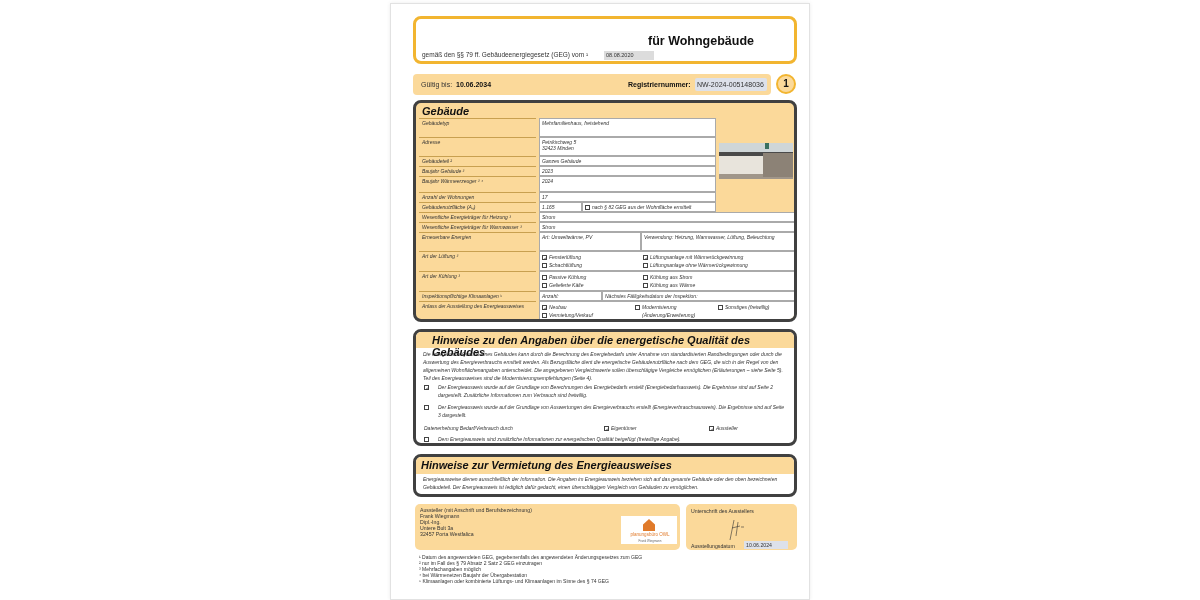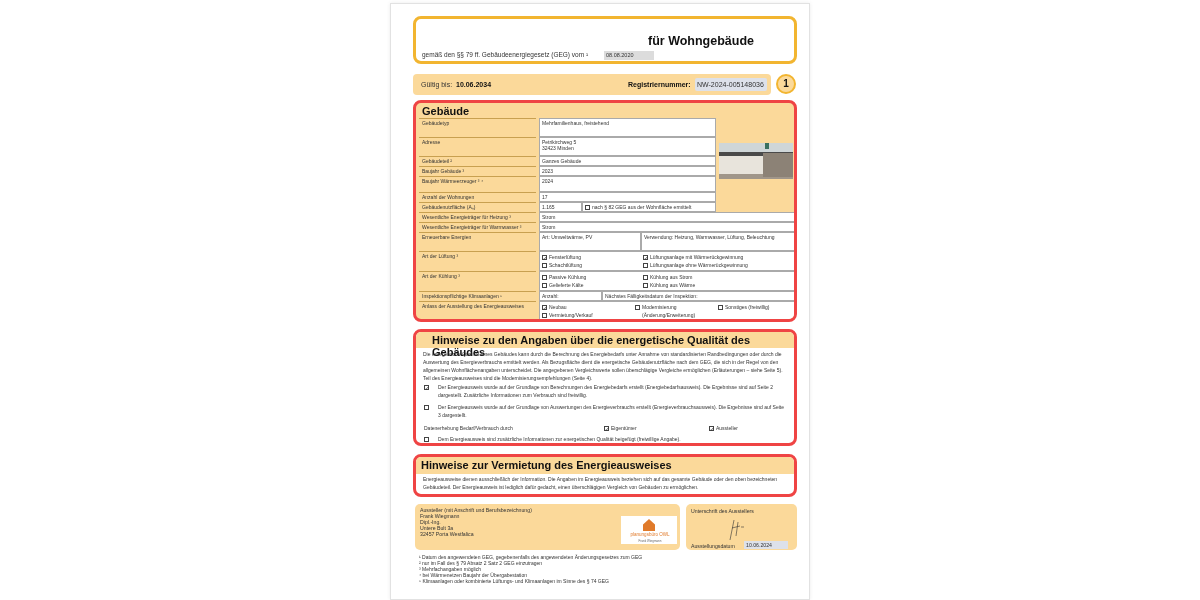--- a/index.html
+++ b/index.html
@@ -10,21 +10,21 @@
   .big-title { position: absolute; left: 6px; top: 3px; font-size: 29px; font-weight: bold; letter-spacing: 0.2px; color: #111; line-height: 30px; }
   .sub-title { position: absolute; left: 232px; top: 15px; font-size: 12.5px; font-weight: bold; color: #111; }
   .geg-line { position: absolute; left: 6px; top: 32px; font-size: 6.5px; color: #333; }
   .geg-date { position: absolute; left: 188px; top: 32px; width: 50px; height: 9px; background: #dcdcdc; font-size: 5.5px; padding-left: 2px; line-height: 9px; color: #333; }
   .valid-bar { position: absolute; left: 22px; top: 70px; width: 358px; height: 21px; background: #fbd99a; border-radius: 4px; }
   .valid-label { position: absolute; left: 8px; top: 7px; font-size: 7px; color: #333; }
   .valid-val { position: absolute; left: 43px; top: 7px; font-size: 7px; font-weight: bold; color: #111; }
   .reg-label { position: absolute; left: 215px; top: 7px; font-size: 7px; font-weight: bold; color: #111; }
   .reg-val { position: absolute; left: 282px; top: 4px; width: 72px; height: 13px; background: #dde1ea; font-size: 7px; line-height: 13px; padding-left: 2px; color: #333; border-radius: 2px; }
   .page-num { position: absolute; left: 385px; top: 70px; width: 20px; height: 20px; border: 2px solid #f2b530; border-radius: 50%; background: #fbd99a; font-size: 10px; font-weight: bold; text-align: center; line-height: 16px; color: #111; }
-  .section { position: absolute; border: 3px solid #ef4444; border-radius: 8px; background: #fbd99a; overflow: hidden; }
+  .section { position: absolute; border: 3px solid #404040; border-radius: 8px; background: #fbd99a; overflow: hidden; font-style: italic; }
   .sec-geb { left: 22px; top: 96px; width: 384px; height: 222px; }
   .sec-head { font-size: 11px; font-weight: bold; color: #111; padding: 2px 6px 1px; height: 16px; }
   .sec-h2 { font-size: 11px; font-weight: bold; color: #111; padding: 2px 5px 0; height: 16px; }
   .lbl { position: absolute; left: 3px; width: 117px; border-top: 1px solid #c8a050; padding: 1px 3px; font-size: 5px; color: #333; }
   .val { position: absolute; background: #fff; border: 1px solid #aaa; font-size: 5px; padding: 1px 2px; color: #333; line-height: 6px; }
   .cb { display: inline-block; width: 5px; height: 5px; border: 0.6px solid #444; background: #fff; vertical-align: middle; margin-right: 2px; font-size: 5px; line-height: 4px; text-align: center; }
   .photo { position: absolute; left: 303px; top: 40px; width: 74px; height: 36px; background: linear-gradient(#cfd6d8 0 25%, #4a4a4a 25% 35%, #e8e4dc 35% 85%, #a0968a 85%); }
   .photo .p-dark { position: absolute; left: 44px; top: 10px; width: 30px; height: 24px; background: #8c8276; }
   .photo .p-roof { position: absolute; left: 46px; top: 0; width: 4px; height: 6px; background: #3a7060; }
   .sec-hin { left: 22px; top: 325px; width: 384px; height: 117px; background: #fff; }

